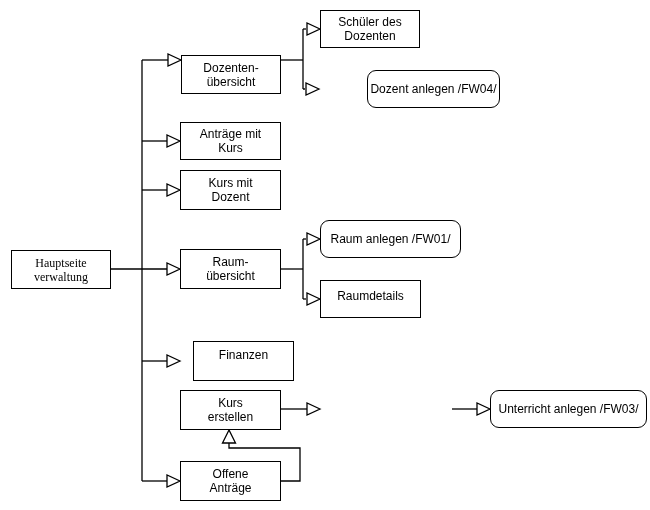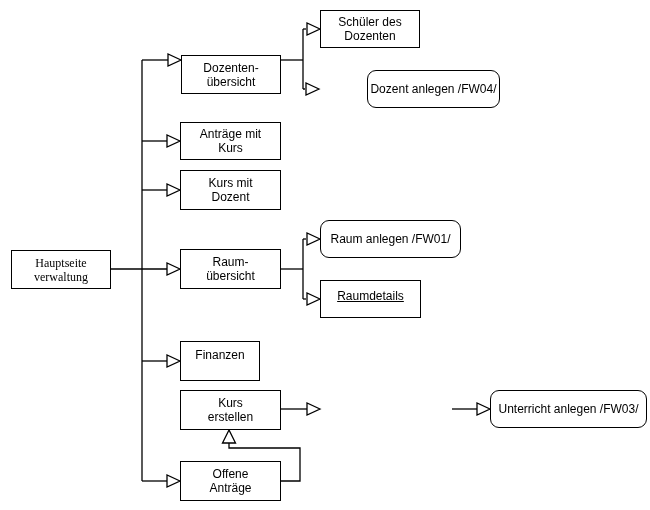--- a/index.html
+++ b/index.html
@@ -117,33 +117,33 @@
 
   <div class="node" style="left:180px; top:122px; width:101px; height:38px;">Anträge mit
 Kurs</div>
 
   <div class="node" style="left:180px; top:170px; width:101px; height:40px;">Kurs mit
 Dozent</div>
 
   <div class="node" style="left:180px; top:249px; width:101px; height:40px;">Raum-
 übersicht</div>
 
-  <div class="node vtop" style="left:180px; top:341px; width:80px; height:40px; padding-top:6px;">Finanzen</div>
+  <div class="node vtop" style="left:193px; top:341px; width:101px; height:40px; padding-top:6px;">Finanzen</div>
 
   <div class="node" style="left:180px; top:390px; width:101px; height:40px;">Kurs
 erstellen</div>
 
   <div class="node" style="left:320px; top:10px; width:100px; height:38px;">Schüler des
 Dozenten</div>
 
   <div class="node" style="left:180px; top:461px; width:101px; height:40px;">Offene
 Anträge</div>
 
   <div class="node rounded" style="left:319px; top:70px; width:133px; height:38px;margin-left:48px;">Dozent anlegen /FW04/</div>
 
   <div class="node rounded" style="left:320px; top:220px; width:141px; height:38px;">Raum anlegen /FW01/</div>
 
-  <div class="node vtop" style="left:320px; top:280px; width:101px; height:38px; padding-top:8px;text-decoration:underline;">Raumdetails</div>
+  <div class="node vtop" style="left:320px; top:280px; width:101px; height:38px; padding-top:8px;">Raumdetails</div>
 
 
   <div class="node rounded" style="left:490px; top:390px; width:157px; height:38px;">Unterricht anlegen /FW03/</div>
 
 </div>
 
 </body></html>

